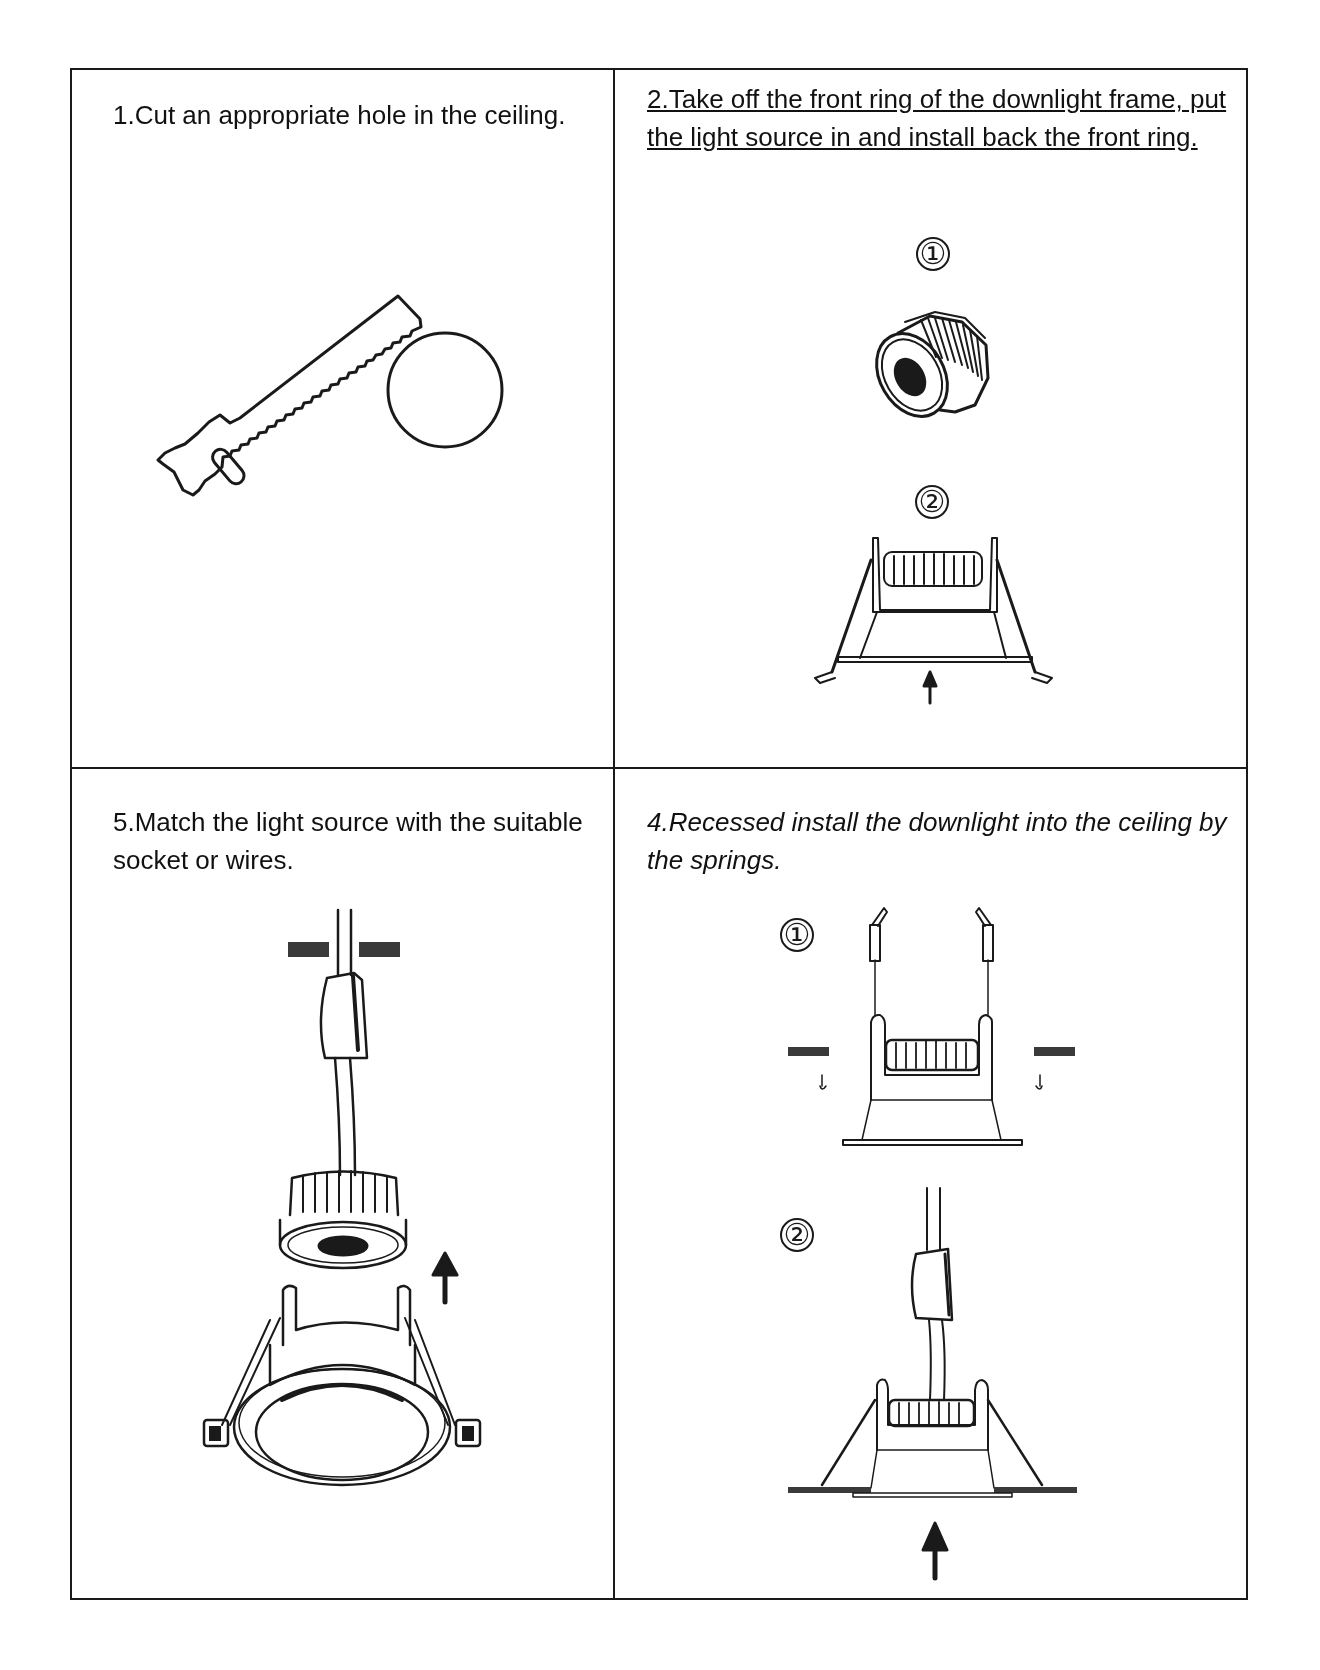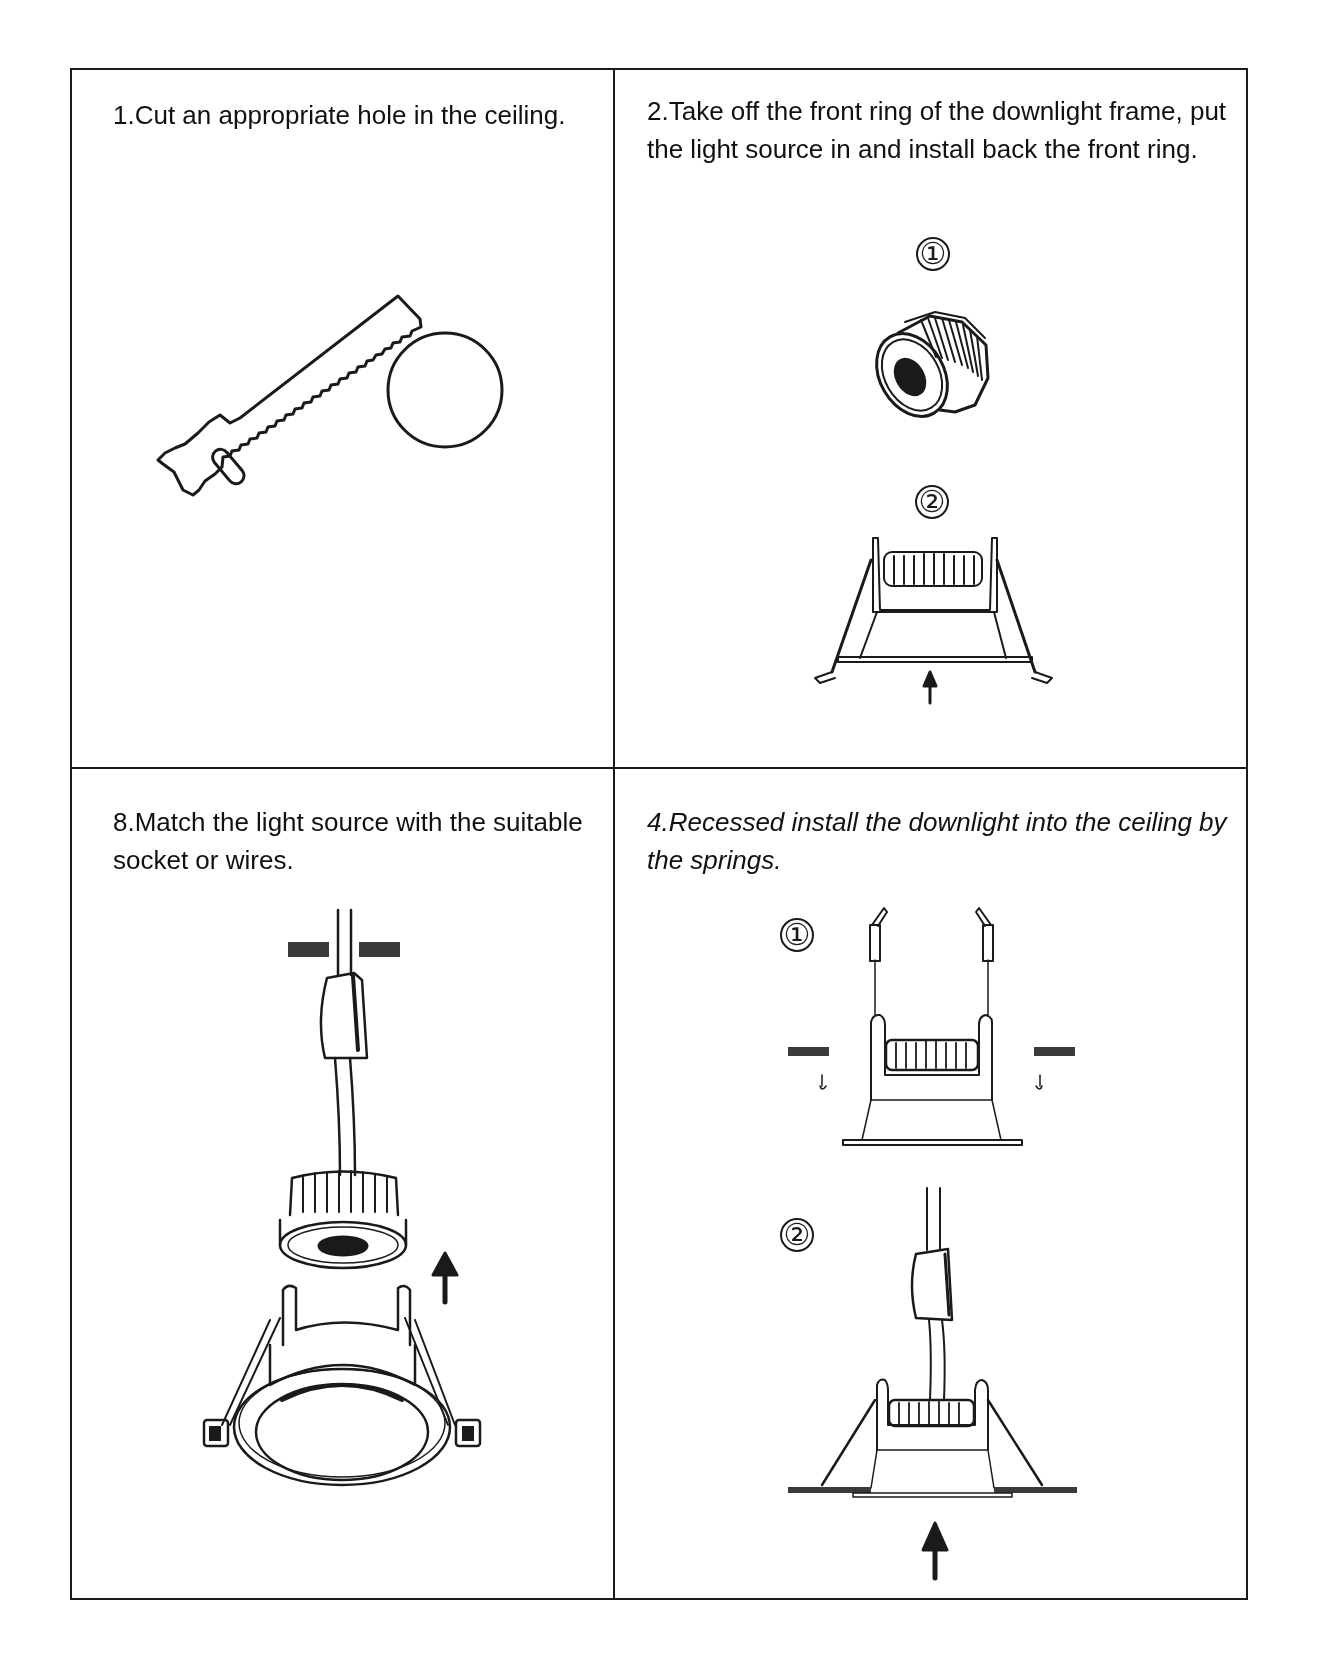--- a/index.html
+++ b/index.html
@@ -4,36 +4,36 @@
 <style>
   html, body { margin: 0; padding: 0; background: #ffffff; }
   body { width: 1320px; height: 1670px; position: relative; overflow: hidden;
          font-family: "Liberation Sans", sans-serif; color: #111; }
   .grid { position: absolute; left: 70px; top: 68px; width: 1178px; height: 1532px;
           border: 2px solid #1a1a1a; box-sizing: border-box; }
   .vline { position: absolute; left: 613px; top: 68px; width: 2px; height: 1532px; background: #1a1a1a; }
   .hline { position: absolute; left: 70px; top: 767px; width: 1178px; height: 2px; background: #1a1a1a; }
   .step-text { position: absolute; font-size: 26px; line-height: 38px; margin: 0; }
   #t1 { left: 113px; top: 96px; width: 490px; }
-  #t2 { left: 647px; top: 92px; width: 580px; }
+  #t2 { left: 647px; top: 80px; width: 580px; text-decoration: underline; }
   #t3 { left: 113px; top: 803px; width: 490px; }
   #t4 { left: 647px; top: 803px; width: 590px; font-style: italic; }
   svg.art { position: absolute; left: 0; top: 0; width: 1320px; height: 1670px; pointer-events: none; }
   .num { font-size: 30px; }
 </style>
 </head>
 <body>
 
 <div class="grid"></div>
 <div class="vline"></div>
 <div class="hline"></div>
 
 <p class="step-text" id="t1">1.Cut an appropriate hole in the ceiling.</p>
 <p class="step-text" id="t2">2.Take off the front ring of the downlight frame, put the light source in and install back the front ring.</p>
-<p class="step-text" id="t3">8.Match the light source with the suitable socket or wires.</p>
+<p class="step-text" id="t3">5.Match the light source with the suitable socket or wires.</p>
 <p class="step-text" id="t4">4.Recessed install the downlight into the ceiling by the springs.</p>
 
 <svg class="art" viewBox="0 0 1320 1670" xmlns="http://www.w3.org/2000/svg" fill="none" stroke="#1a1a1a" stroke-width="3" stroke-linejoin="round" stroke-linecap="round">
 
   <g>
     <path d="M398 296 L420 319 L421 327 L412 331 L410 336 L402 337 L400 342 L393 343 L391 348 L385 349 L382 354 L376 355 L373 360 L367 361 L365 366 L358 367 L356 372 L349 373 L347 378 L340 379 L338 384 L331 385 L329 390 L322 391 L320 396 L313 397 L311 402 L304 403 L302 408 L295 409 L293 414 L286 415 L284 420 L277 421 L275 426 L268 427 L266 432 L259 433 L257 438 L250 439 L248 444 L241 445 L239 450 L232 451 L230 456 L223 457 L222 467 L215 474 L205 481 L199 490 L193 495 L183 490 L174 472 L163 464 L158 460 L165 453 L175 448 L185 444 L198 433 L209 422 L220 415 L230 423 L240 418 Z"></path>
     <rect x="-8" y="-18" width="16" height="40" rx="8" transform="translate(227 465) rotate(-40)"></rect>
   </g>
   <circle cx="445" cy="390" r="57"></circle>
 

